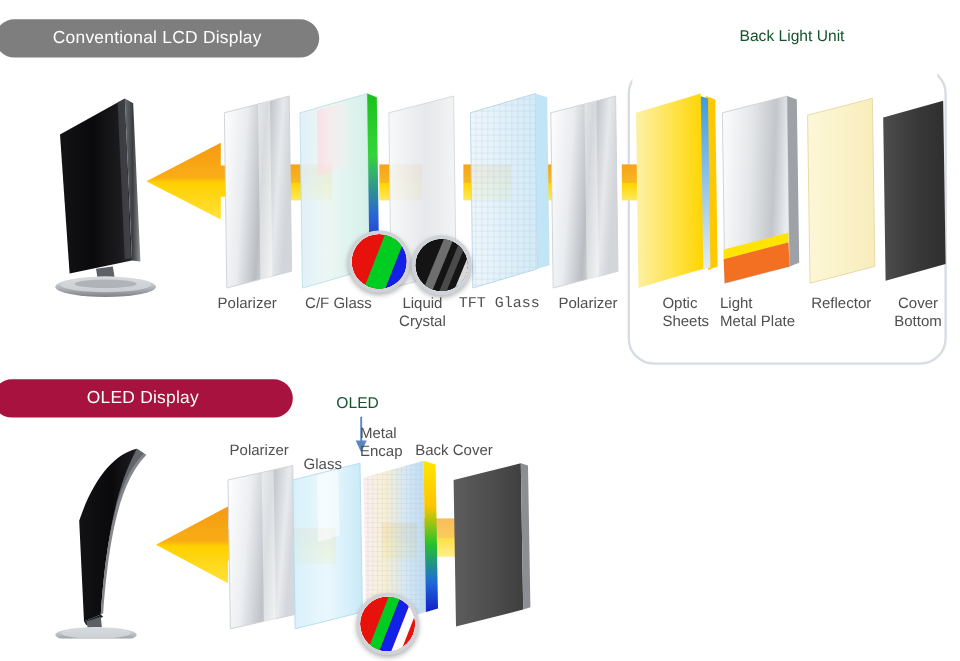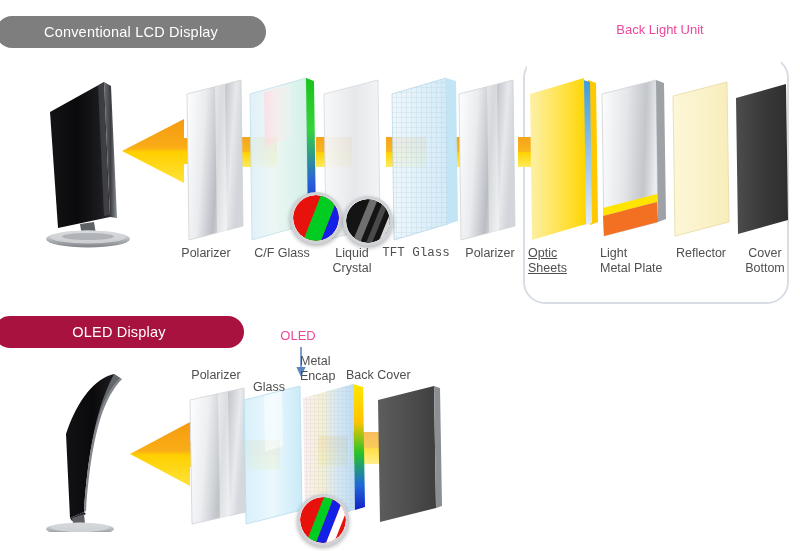--- a/index.html
+++ b/index.html
@@ -18,21 +18,21 @@
     text-align:center;letter-spacing:.2px;white-space:nowrap;
   }
   .badge-lcd{background:#7e7e7e;}
   .badge-oled{background:#a8123e;}
 
   
   .cap{
     position:absolute;font-size:12.5px;color:#4f4f4f;
     text-align:center;line-height:15px;white-space:pre-line;
   }
-  .cap-title{font-size:13px;color:#ec4899;}
+  .cap-title{font-size:13px;color:#14532d;}
 
   
   .bracket{
     position:absolute;border:2px solid #d8dde3;border-radius:22px;
     background:transparent;
   }
   .bracket-mask{position:absolute;background:#fff;}
 
   
   .tv{position:absolute;}
@@ -329,21 +329,21 @@
       </svg>
     </div>
   </div>
 
   <div class="cap" style="left:168px;top:246px;width:76px;">Polarizer</div>
   <div class="cap" style="left:240px;top:246px;width:84px;">C/F Glass</div>
   <div class="cap" style="left:322px;top:246px;width:60px;">Liquid
 Crystal</div>
   <div class="cap" style="left:378px;top:246px;width:76px;font-family:Liberation Mono, monospace;">TFT Glass</div>
   <div class="cap" style="left:452px;top:246px;width:76px;">Polarizer</div>
-  <div class="cap" style="left:528px;top:246px;width:58px;text-align:left;text-decoration:underline;">Optic
+  <div class="cap" style="left:552px;top:246px;width:58px;text-align:left;">Optic
 Sheets</div>
   <div class="cap" style="left:600px;top:246px;width:82px;text-align:left;">Light
 Metal Plate</div>
   <div class="cap" style="left:676px;top:246px;width:64px;text-align:left;">Reflector</div>
   <div class="cap" style="left:738px;top:246px;width:54px;text-align:center;">Cover
 Bottom</div>
 
   <div class="badge badge-oled" style="left:-6px;top:316px;width:250px;">OLED Display</div>
 
   <div class="cap cap-title" style="left:268px;top:328px;width:60px;">OLED</div>

